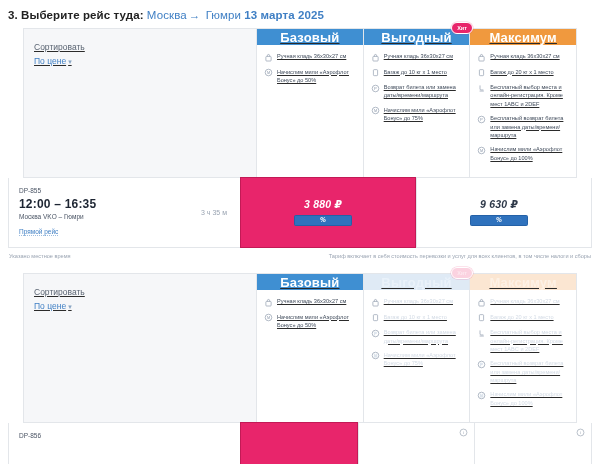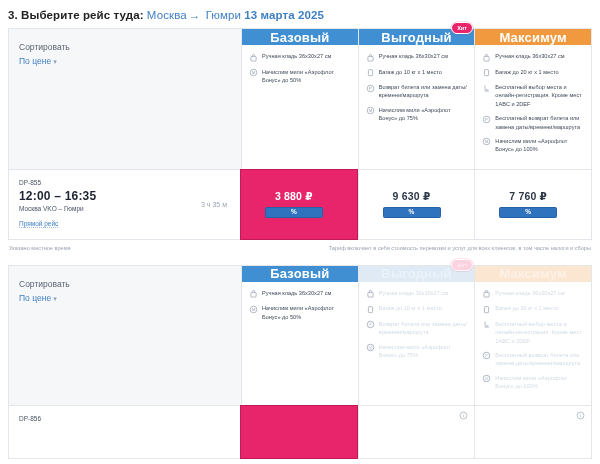--- a/index.html
+++ b/index.html
@@ -19,21 +19,21 @@
     color: #222;
     padding: 9px 0 7px 8px;
     letter-spacing: .1px;
     white-space: nowrap;
   }
   .section-title .route { color: #3f7fc4; font-weight: 400; }
   .section-title .arrow { color: #3f7fc4; font-weight: 400; padding: 0 2px; }
   .section-title .date { color: #3f7fc4; font-weight: 700; }
 
   
-  .fare-wrap { position: relative; padding: 0 8px; }
+  .fare-wrap { position: relative; padding: 0 23px; text-decoration: underline; }
   .fare-table {
     display: flex;
     border: 1px solid #e3e6ea;
     background: #fff;
   }
   .col-sort {
     width: 232px;
     flex: 0 0 232px;
     background: #f6f7f9;
     padding: 13px 10px 10px 10px;
@@ -121,20 +121,21 @@
   }
 
   .price-cell {
     flex: 1 1 0;
     border-left: 1px solid #e3e6ea;
     display: flex; flex-direction: column;
     align-items: center; justify-content: center;
     padding: 9px 16px 10px 6px;
     position: relative;
     min-height: 52px;
+    font-style: italic;
   }
   .price-cell.selected {
     background: #e8256b;
     border: 1.5px solid #c21a56;
     margin: -1px 0 -1px -1px;
     z-index: 2;
   }
   .price-val { font-size: 10.5px; font-weight: 700; color: #2d3848; margin-bottom: 5px; letter-spacing: .2px; }
   .price-cell.selected .price-val { color: #fff; }
   .buy-btn {
@@ -296,26 +297,20 @@
             <div class="fi-dur">3 ч 35 м</div>
           </div>
           <div class="price-cell selected">
             <div class="price-val">3 880 ₽</div>
             <div class="buy-btn">
               <span class="glyph">%</span>
             </div>
           </div>
           <div class="price-cell">
             <div class="price-val">9 630 ₽</div>
-            <div class="buy-btn">
-              <span class="glyph">%</span>
-            </div>
-          </div>
-          <div class="price-cell">
-            <div class="price-val">7 760 ₽</div>
             <div class="buy-btn">
               <span class="glyph">%</span>
             </div>
           </div>
         </div>
         <div class="footnotes">
           <span>Указано местное время</span>
           <span class="fn-right">Тариф включает в себя стоимость перевозки и услуг для всех клиентов, в том числе налоги и сборы</span>
         </div>
         <div class="spacer-lg"></div>

